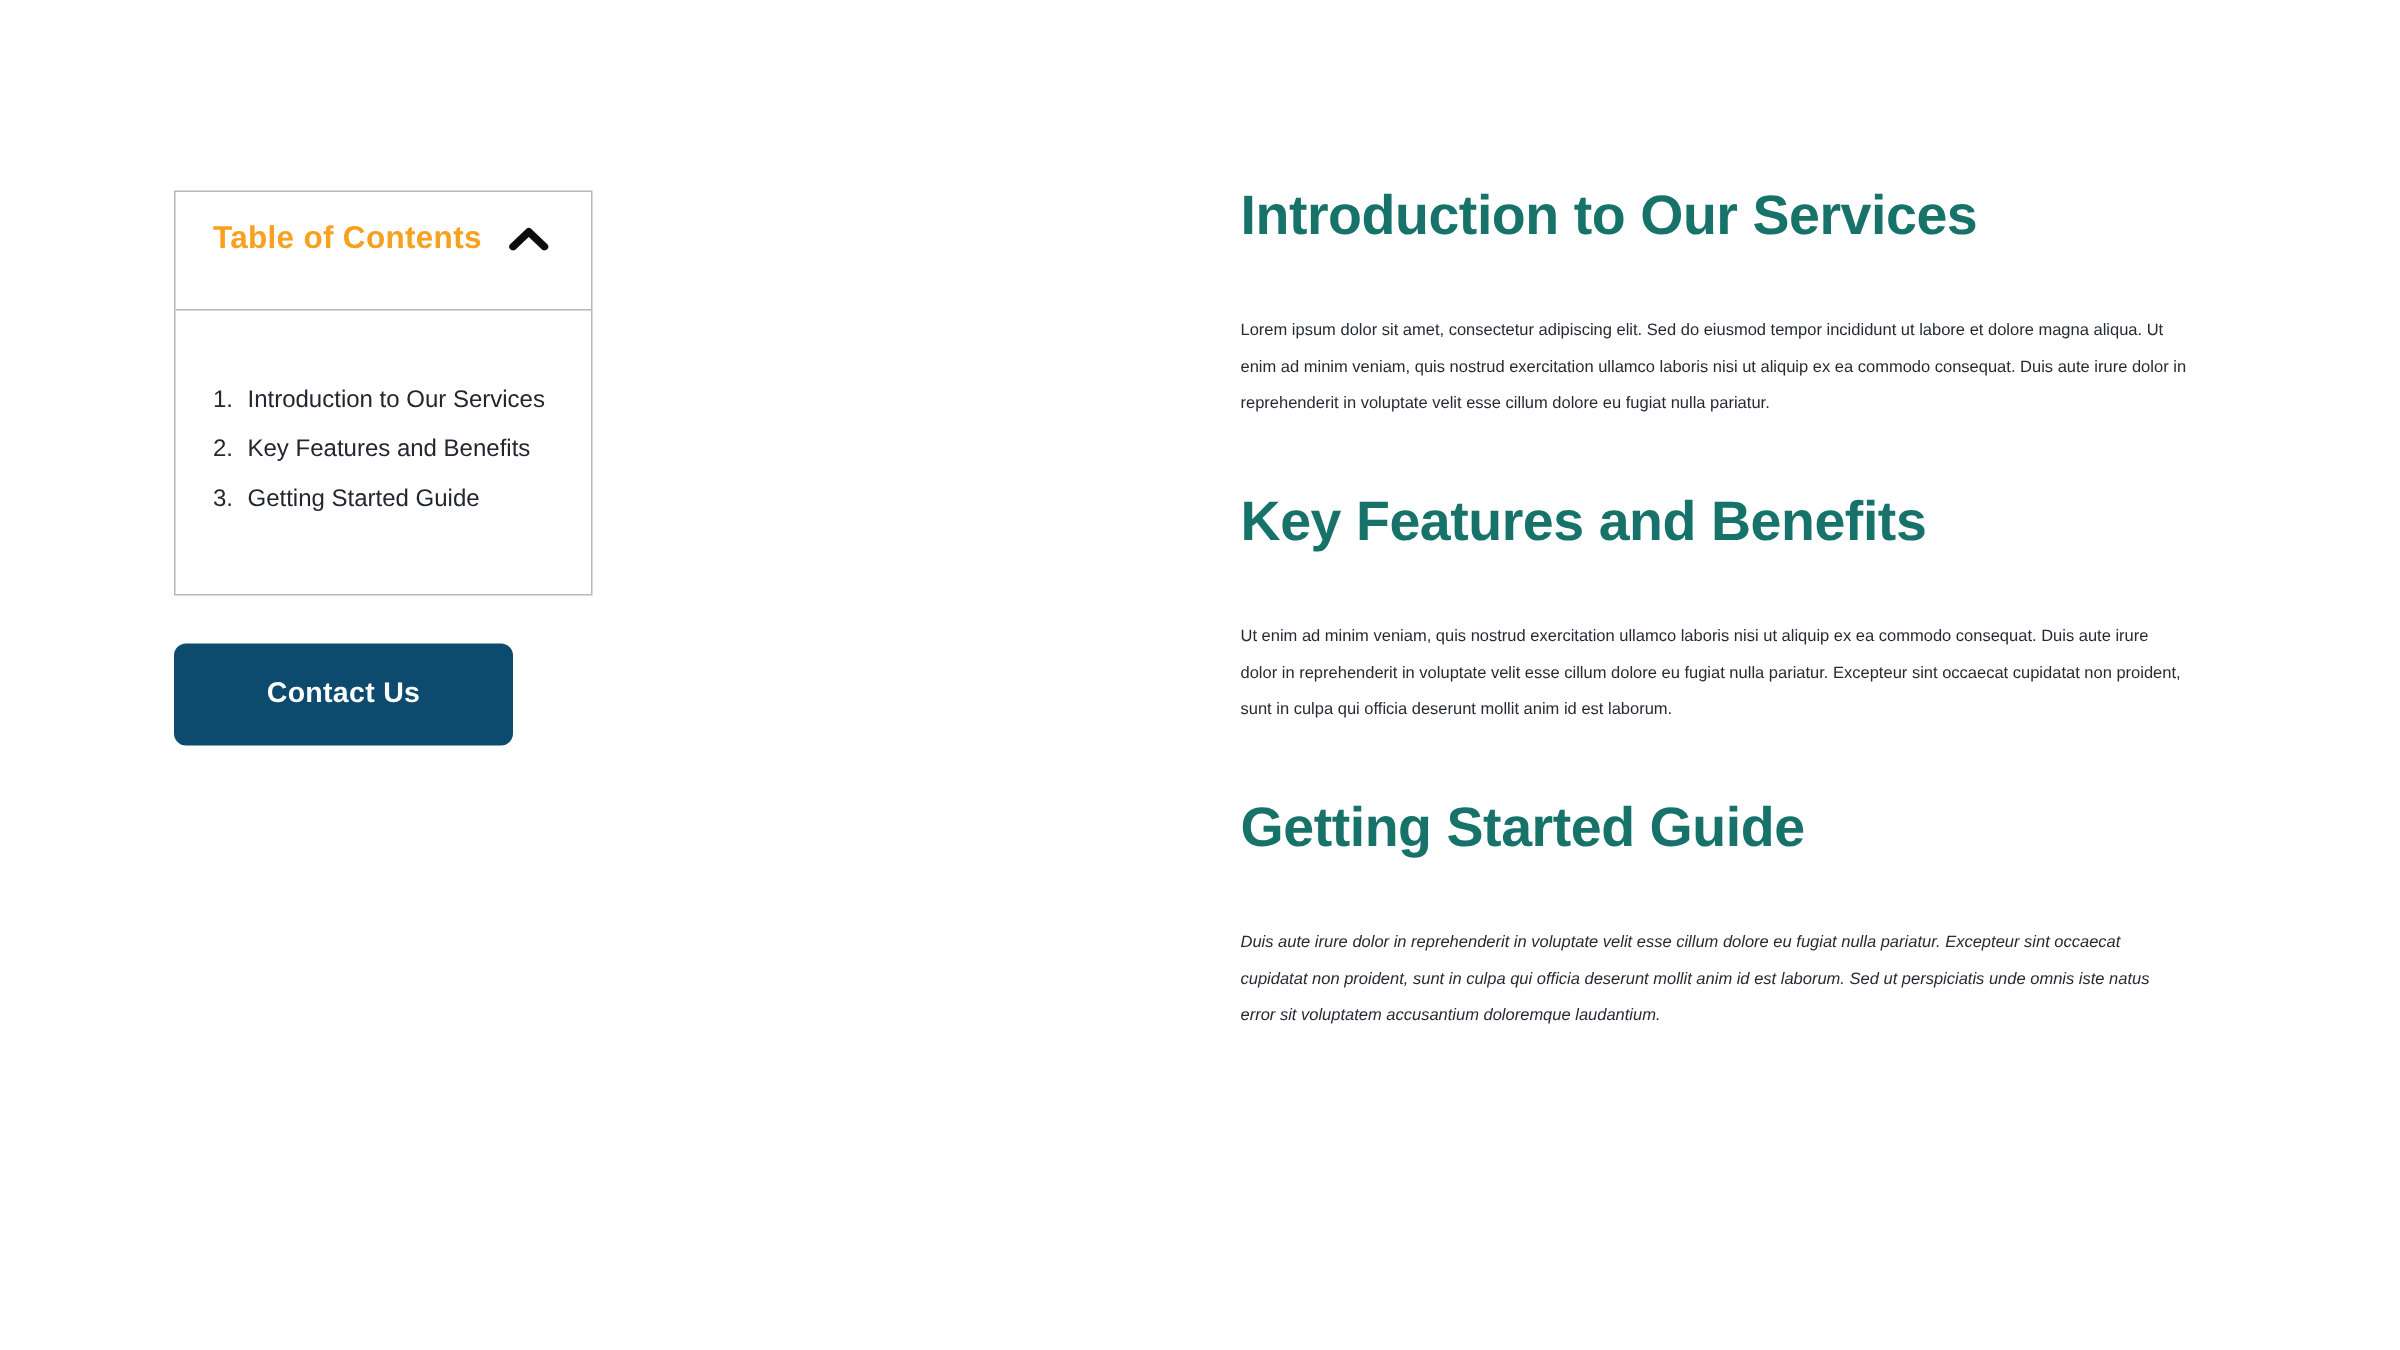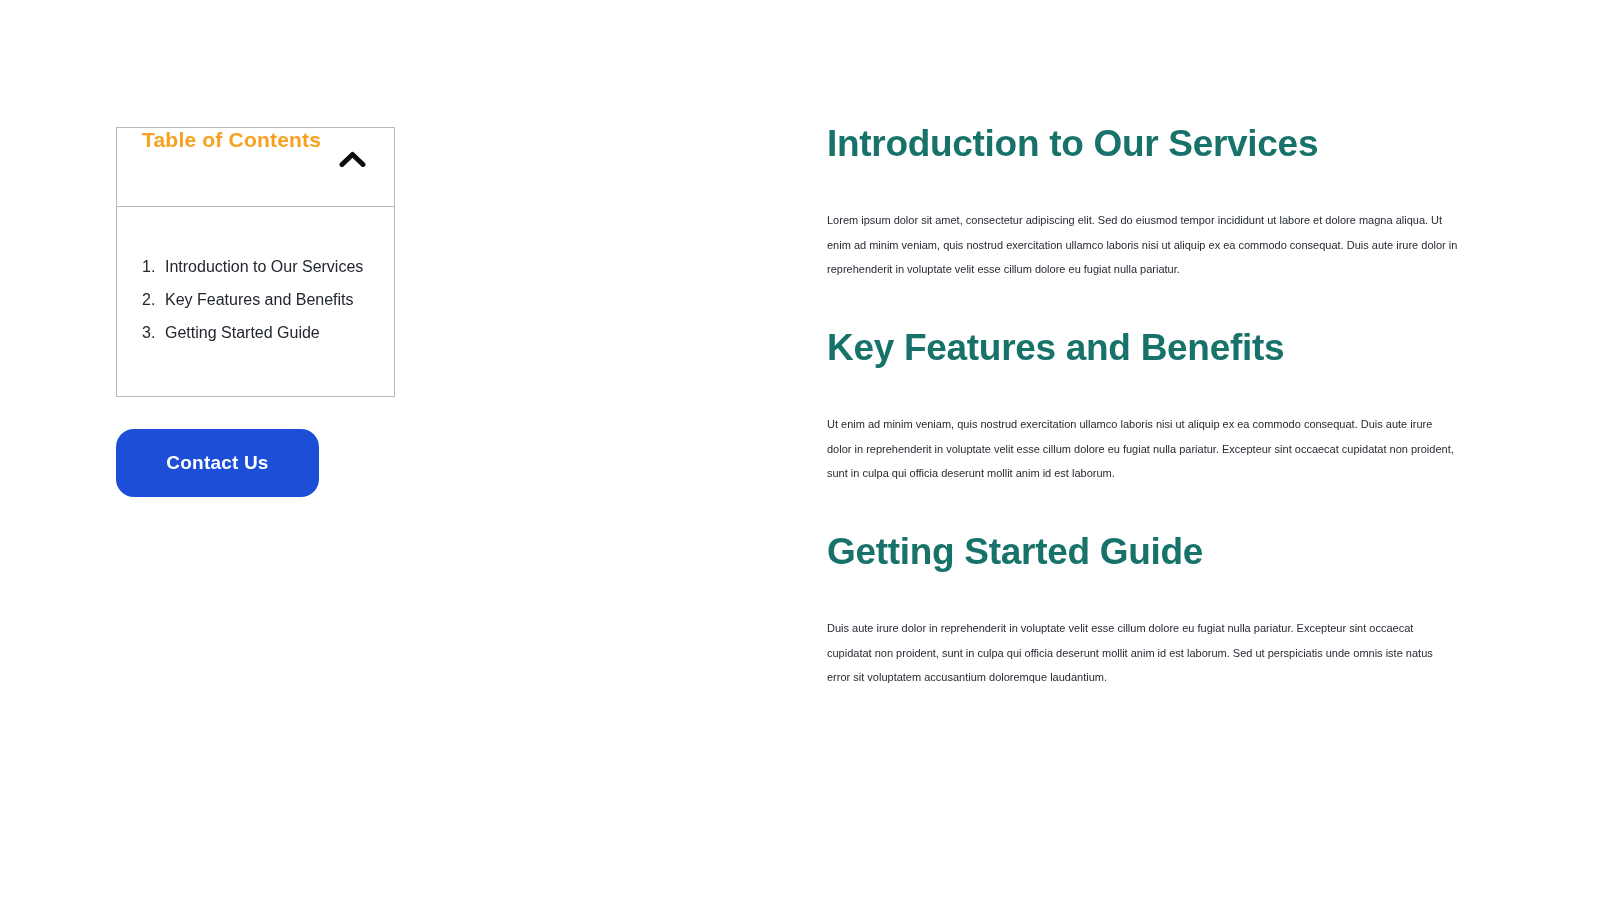--- a/index.html
+++ b/index.html
@@ -5,48 +5,48 @@
   * { margin:0; padding:0; box-sizing:border-box; }
   html,body { width:1600px; height:900px; background:#ffffff; font-family:"Liberation Sans", sans-serif; }
   .page { position:relative; width:1600px; height:900px; background:#ffffff; overflow:hidden; }
 
   
   .toc-card {
     position:absolute; left:116px; top:127px; width:279px; height:270px;
     background:#ffffff; border:1px solid #b4b8bf;
   }
   .toc-header {
-    height:79px; display:flex; justify-content:space-between;
+    height:79px; display:flex; align-items:center; justify-content:space-between;
     padding:0 26px 16px 25px; border-bottom:1px solid #b4b8bf;
   }
   .toc-title { color:#f7a11e; font-size:21px; font-weight:700; letter-spacing:0.2px; }
   .toc-toggle { background:none; border:none; cursor:pointer; display:flex; align-items:center; padding:2px; }
   .toc-list { list-style:none; padding:51px 20px 0 25px; }
   .toc-item { display:flex; align-items:baseline; margin-bottom:15px; cursor:pointer; }
   .toc-num { width:23px; flex:0 0 23px; font-size:16px; color:#22262e; }
   .toc-label { font-size:16px; color:#22262e; line-height:17px; }
 
   
   .cta-button {
-    position:absolute; left:116px; top:429px; width:203px; height:68px;
-    background:#1d4ed8; color:#ffffff; border:none; border-radius:18px;
+    position:absolute; left:116px; top:429px; width:226px; height:68px;
+    background:#0c4a6e; color:#ffffff; border:none; border-radius:8px;
     font-family:"Liberation Sans", sans-serif; font-size:19px; font-weight:700;
     cursor:pointer; letter-spacing:0.2px;
   }
 
   
   .article { position:absolute; left:827px; top:122px; width:631px; }
   .section-heading {
     color:#177369; font-size:37px; font-weight:700; line-height:1.2;
     letter-spacing:-0.3px; margin:0;
   }
   .section-body {
     margin:42px 0 44px; font-size:11px; line-height:24.5px; color:#262b33;
   }
-  .section:last-child .section-body { margin-bottom:0; }
+  .section:last-child .section-body { margin-bottom:0;font-style:italic; }
 </style>
 </head>
 <body>
 
 <div class="page">
 
   <aside class="toc-card">
     <div class="toc-header">
       <span class="toc-title">Table of Contents</span>
       <button class="toc-toggle">

